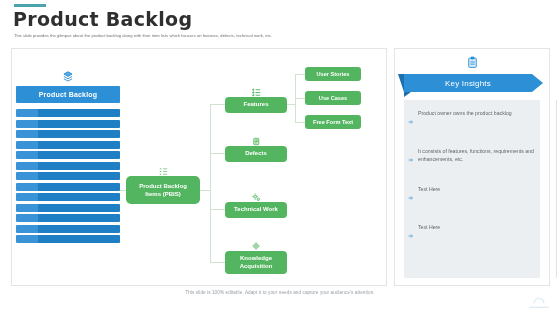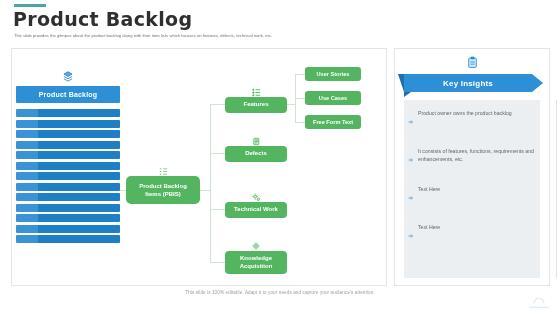--- a/index.html
+++ b/index.html
@@ -186,21 +186,21 @@
   }
   .ribbon-body {
     position: absolute;
     left: 6px;
     top: 0;
     width: 128px;
     height: 18px;
     background: #2d8fd5;
     color: #ffffff;
     font-size: 8px;
-    font-weight: 700;
+    font-weight: 400;
     display: flex;
     align-items: center;
     justify-content: center;
     letter-spacing: 0.2px;
   }
   .ribbon-point {
     position: absolute;
     left: 134px;
     top: 0;
     width: 0; height: 0;

